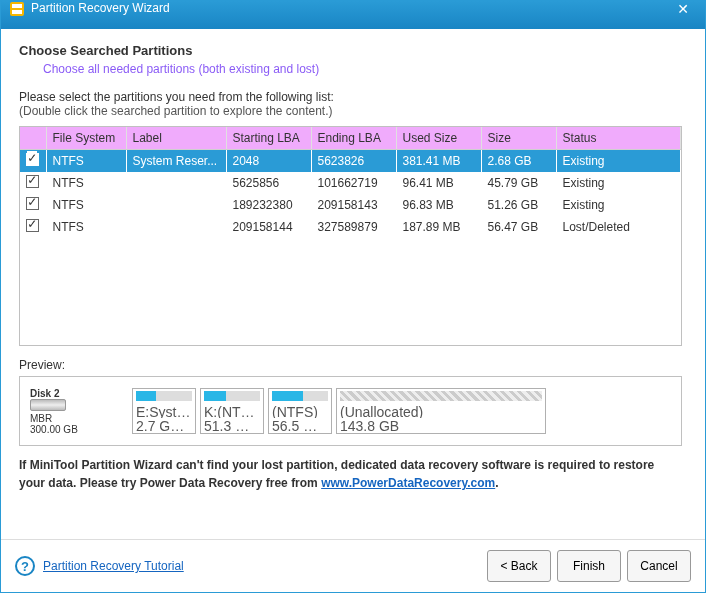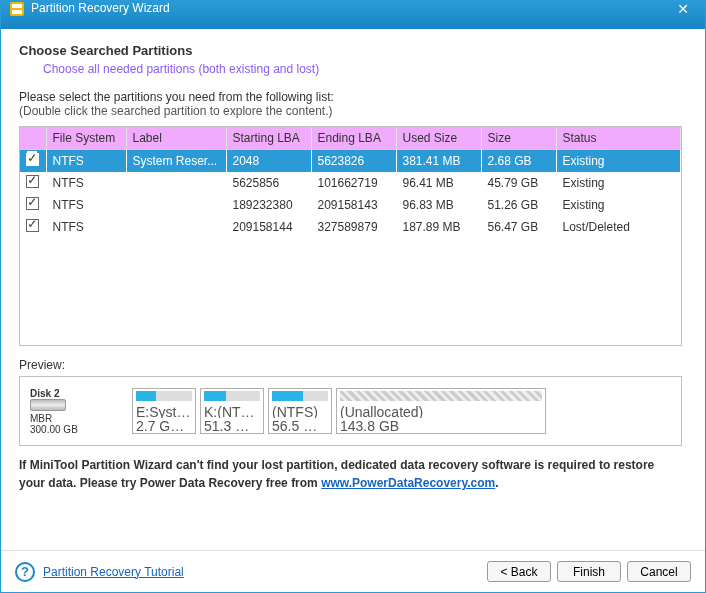--- a/index.html
+++ b/index.html
@@ -31,21 +31,21 @@
   .bar { height:12px; background:#ddd; margin-bottom:3px; position:relative; }
   .bar .fill{height:100%; background:#29b6e6;}
   .bar.diag{background:repeating-linear-gradient(45deg,#ccc,#ccc 3px,#eee 3px,#eee 6px);}
   .part-box .lbl{white-space:nowrap;overflow:hidden;text-overflow:ellipsis;color:#555;}
   .notice { margin-top:10px; font-weight:bold; color:#333; line-height:1.5; }
   .notice a{color:#1565c0;}
   .footer { border-top:1px solid #ddd; padding:10px 14px; display:flex; align-items:center; }
   .footer .help{width:20px;height:20px;border-radius:50%;border:2px solid #1985c4;color:#1985c4;display:flex;align-items:center;justify-content:center;font-weight:bold;margin-right:8px;font-size:13px;}
   .footer a{color:#1565c0;}
   .footer .spacer{flex:1;}
-  .footer button{min-width:64px;height:21px;margin-left:6px;border:1px solid #999;background:#f6f6f6;border-radius:3px;font-size:12px;cursor:pointer;}
+  .footer button{min-width:64px;height:32px;margin-left:6px;border:1px solid #999;background:#f6f6f6;border-radius:3px;font-size:12px;cursor:pointer;}
   .checkbox{width:13px;height:13px;display:inline-block;border:1px solid #666;background:#fff;position:relative;}
   .checkbox.checked::after{content:"✓";position:absolute;top:-3px;left:0;font-size:12px;color:#333;}
   tr.selected .checkbox{border-color:#fff;}
   tr.selected .checkbox.checked::after{color:#333;background:#fff;}
 </style>
 </head>
 <body>
 
 <div class="window">
 

